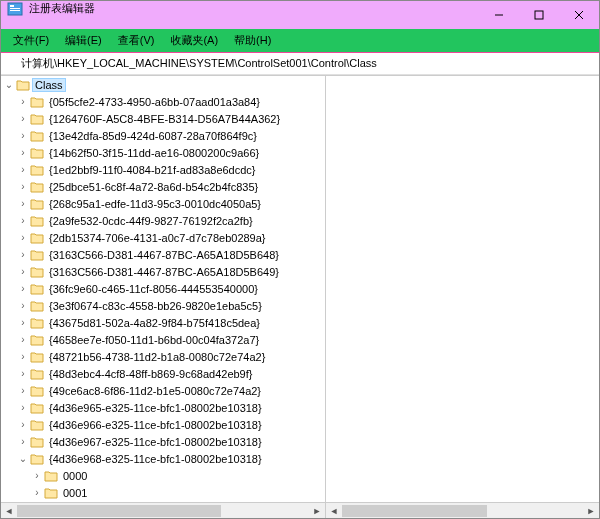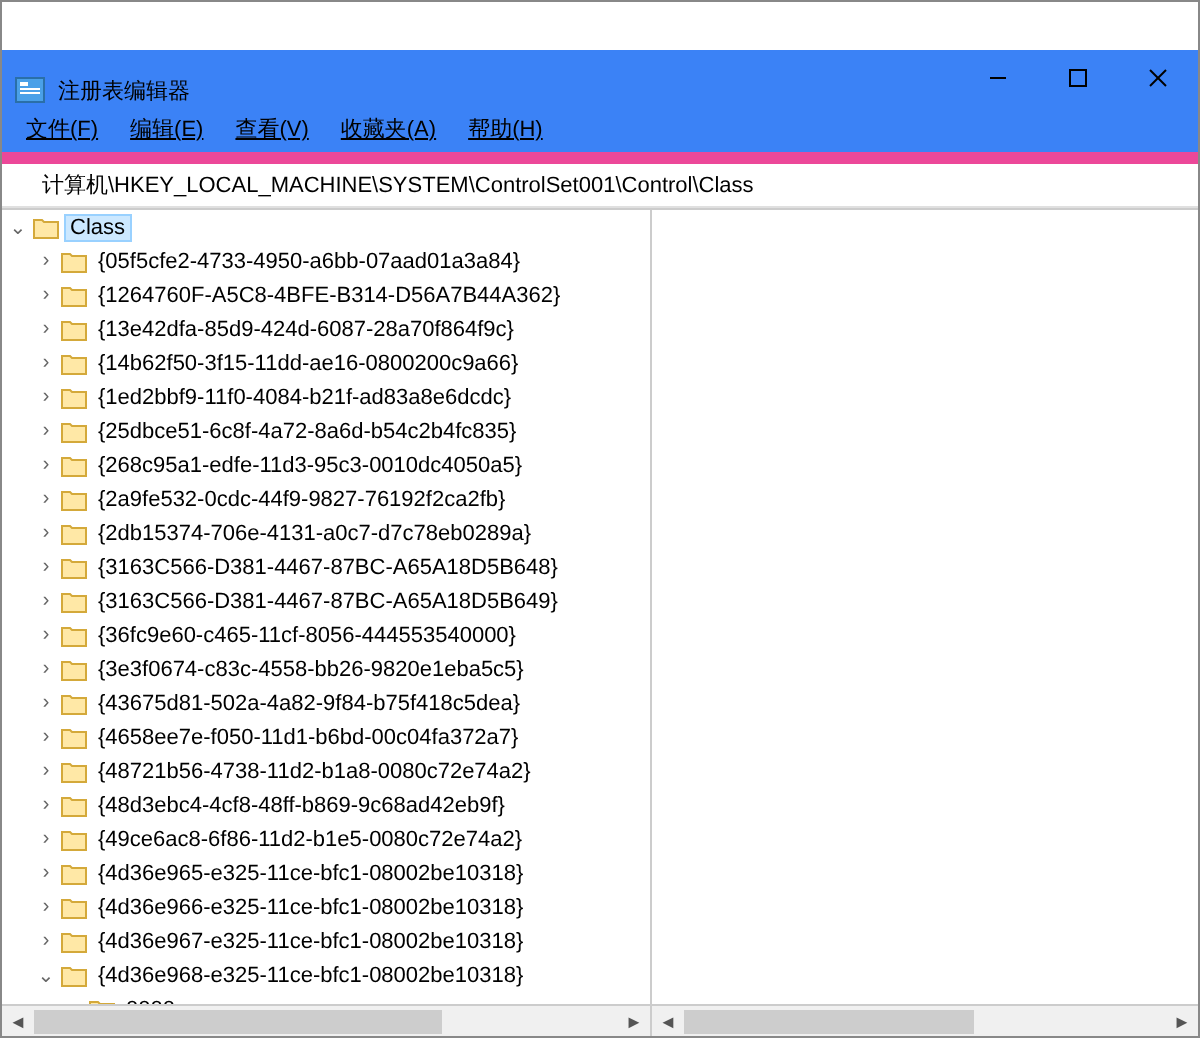--- a/index.html
+++ b/index.html
@@ -1,21 +1,21 @@
 <!DOCTYPE html>
 <html><head>
 <meta charset="utf-8">
 <style>
   * { margin:0; padding:0; box-sizing:border-box; font-family:"Microsoft YaHei","Segoe UI",sans-serif; font-size:11px; }
   body { background:#fff; width:600px; height:519px; overflow:hidden; display:flex; flex-direction:column; border:1px solid #888; }
-  .titlebar { height:28px; display:flex; align-items:flex-end; padding:0 0 0 6px; background:#3b82f6;margin-top:24px; }
+  .titlebar { height:28px; display:flex; align-items:flex-start; padding:0 0 0 6px; background:#f0abfc; }
   .titlebar .icon { width:16px; height:16px; margin-right:6px; }
   .titlebar .title { flex:1; color:#000; }
   .winbtn { width:40px; height:28px; display:flex; align-items:center; justify-content:center; color:#000; }
-  .menubar { display:flex; padding:2px 4px; background:#3b82f6; border-bottom:6px solid #ec4899;text-decoration:underline; }
+  .menubar { display:flex; padding:2px 4px; background:#22c55e; border-bottom:1px solid #ec4899; }
   .menubar span { padding:2px 8px; }
   .addrbar { padding:3px 20px; border-bottom:1px solid #e0e0e0; background:#fff; white-space:nowrap; overflow:hidden; }
   .content { flex:1; display:flex; overflow:hidden; border-top:1px solid #ccc;}
   .tree { width:325px; overflow:auto; border-right:1px solid #ccc; position:relative; }
   .tree ul { list-style:none; padding-left:14px; }
   .tree > ul { padding-left:2px; }
   .node { display:flex; align-items:center; height:17px; white-space:nowrap; }
   .expander { width:12px; text-align:center; color:#666; font-size:10px; cursor:pointer; }
   .folder { width:14px; height:12px; margin:0 3px 0 1px; flex-shrink:0; }
   .label { padding:0 2px; }

